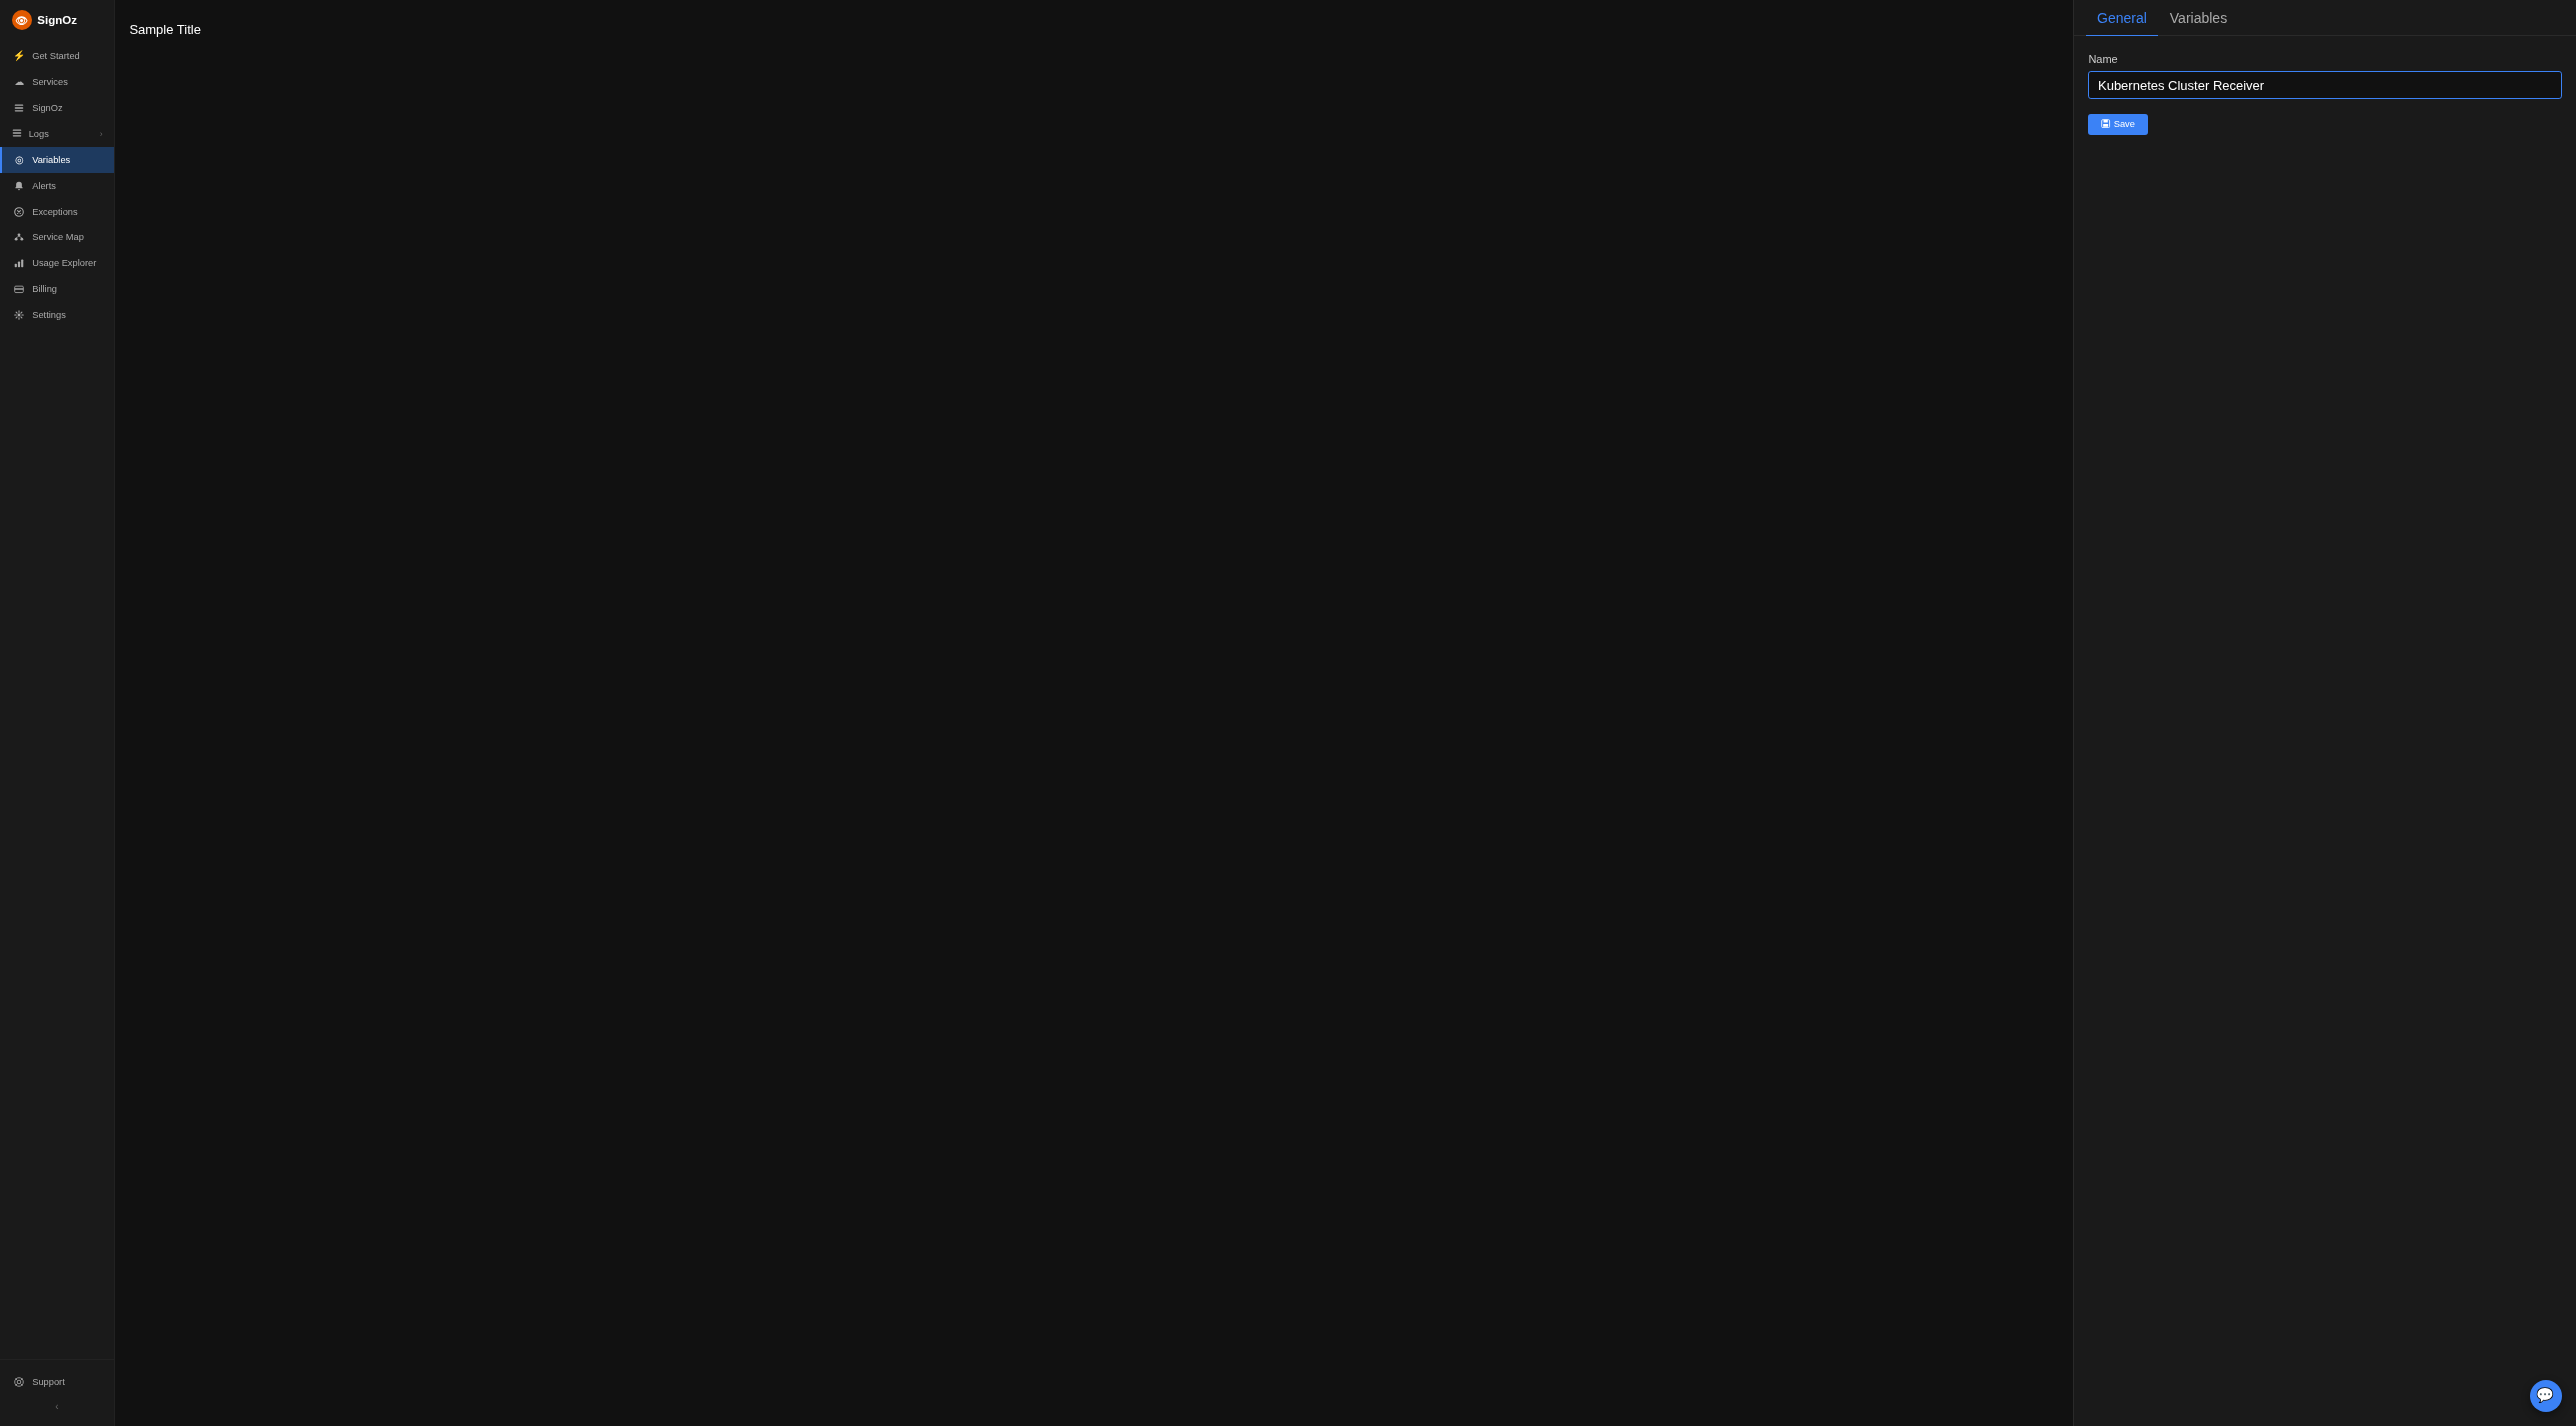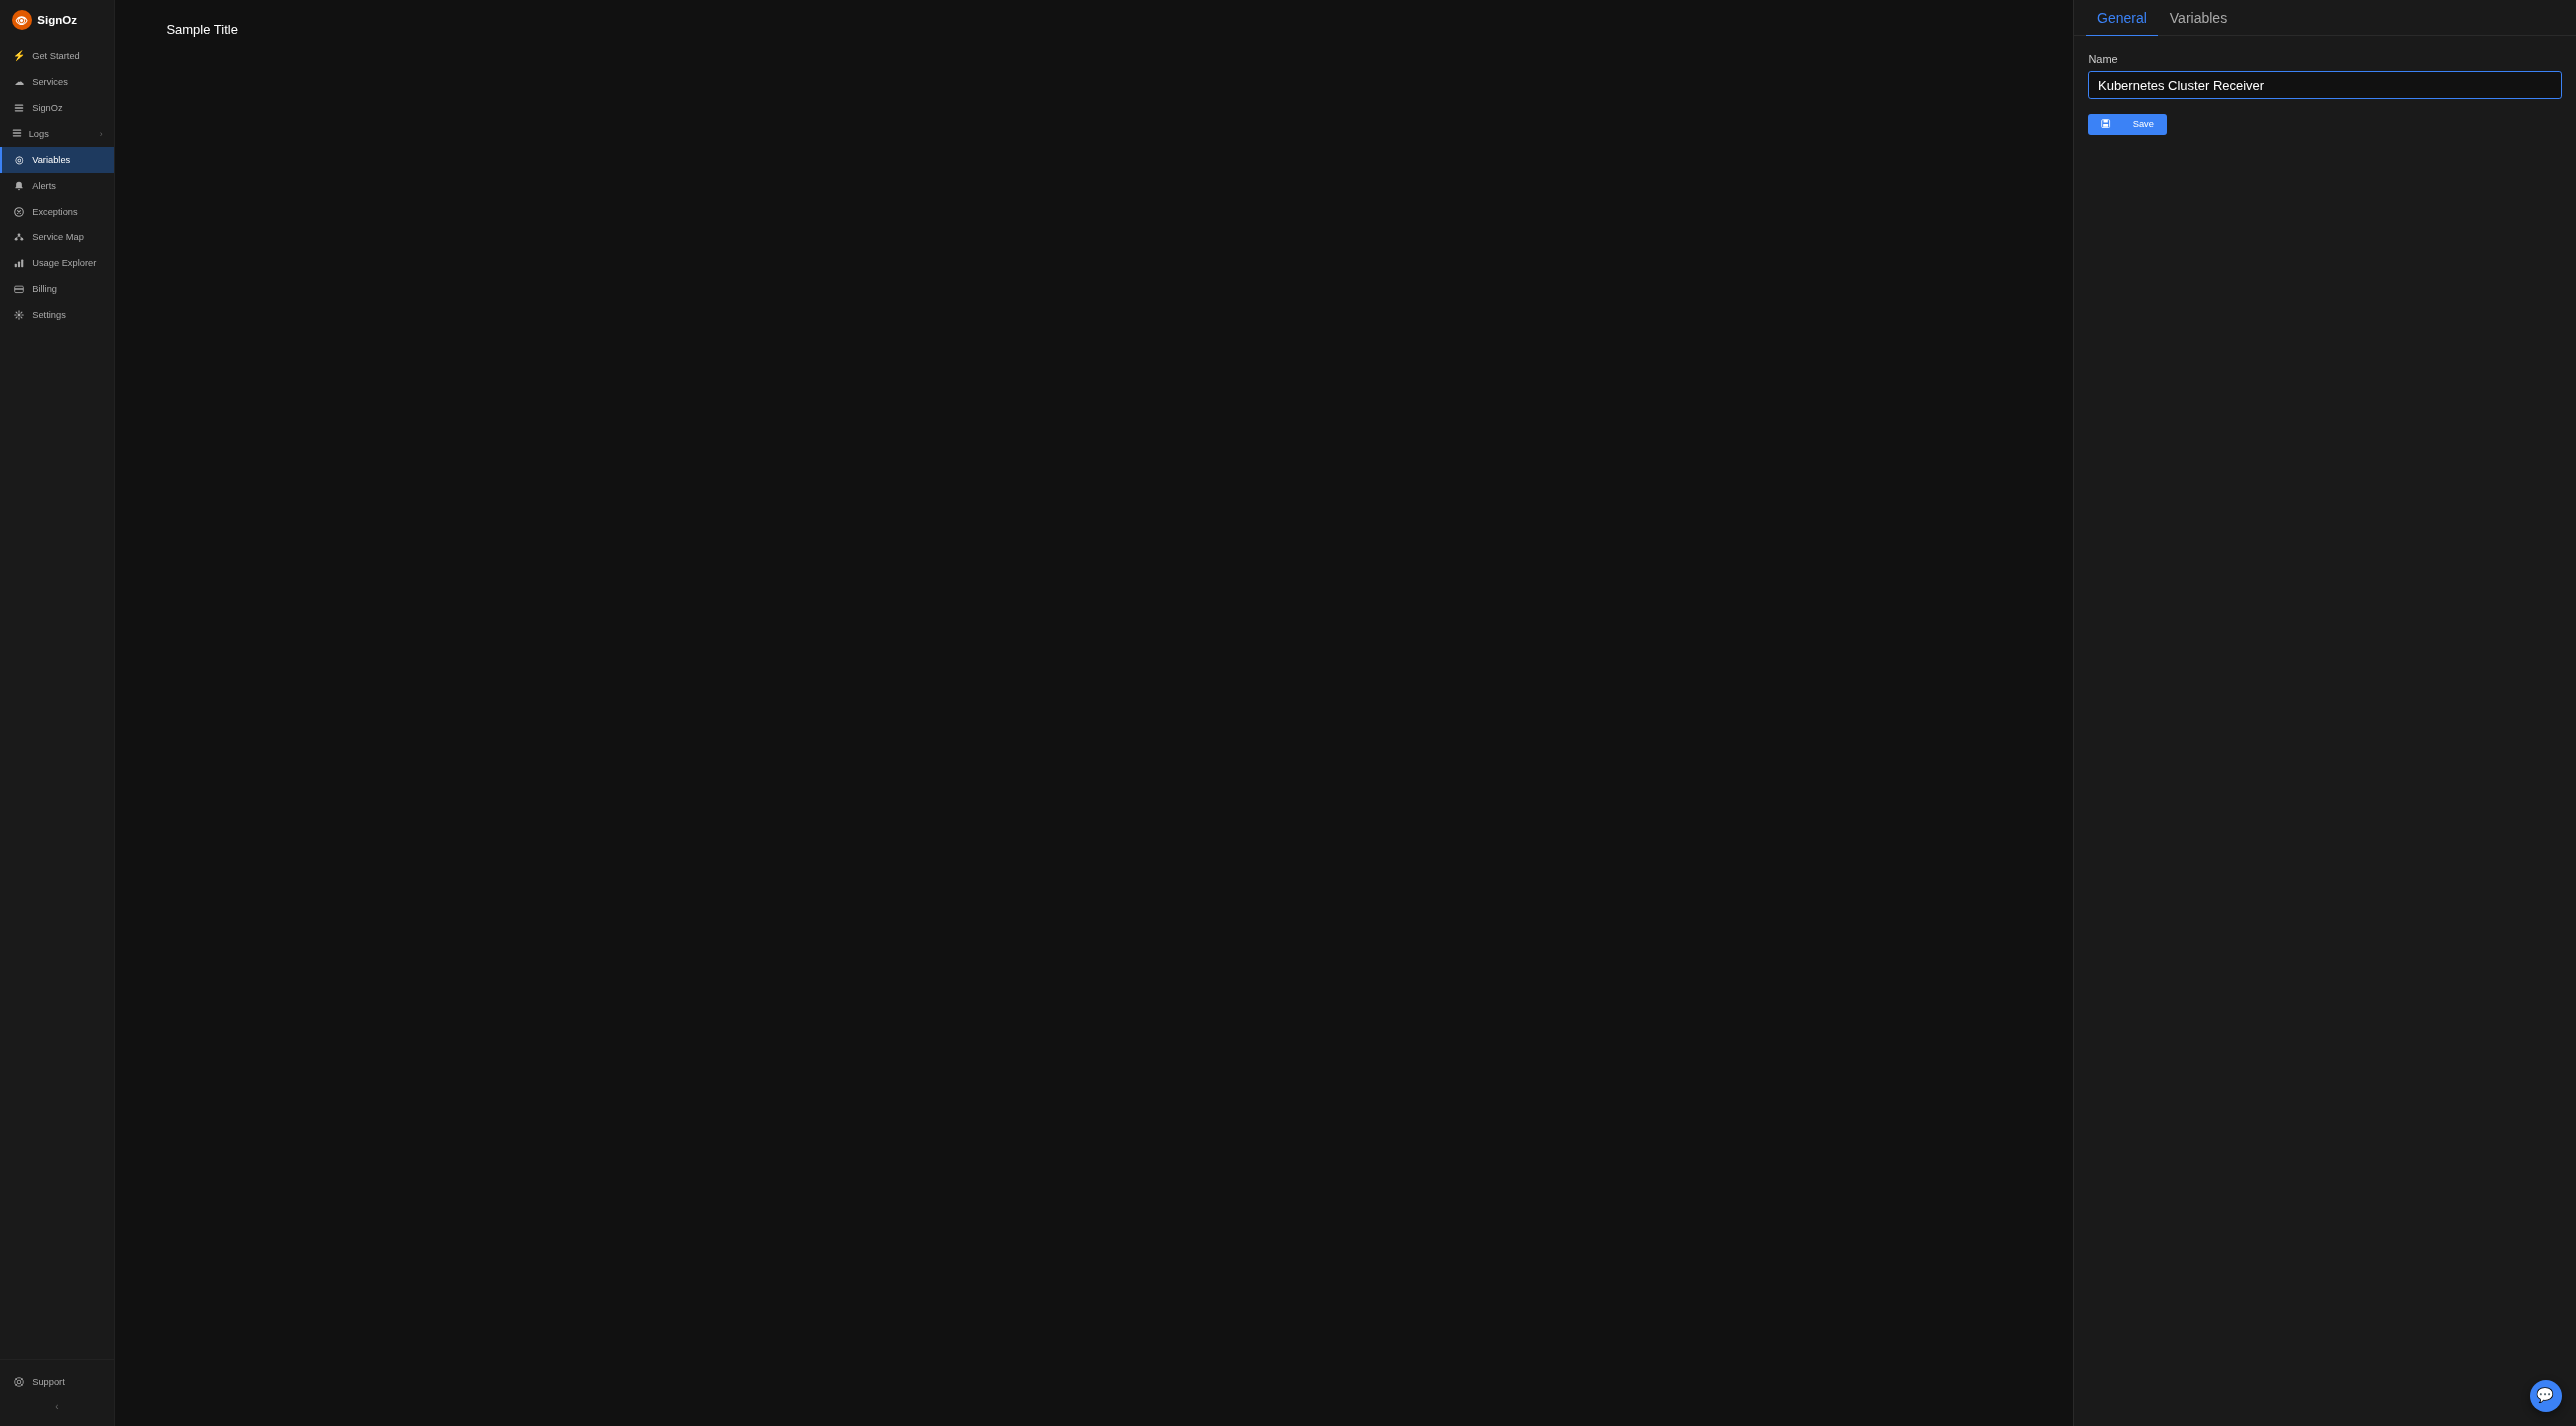--- a/index.html
+++ b/index.html
@@ -102,21 +102,20 @@
       overflow: hidden;
     }
     .dashboard-area {
       padding: 14.4px;
     }
     .sample-title {
       color: #fff;
       font-size: 13px;
       font-weight: 500;
       padding: 7.2px 0;
-      margin-left: 37px;
     }
 
     
     .right-panel {
       width: 503px;
       min-width: 503px;
       background: #1a1a1a;
       border-left: 0.7px solid #2a2a2a;
       display: flex;
       flex-direction: column;
@@ -189,21 +188,21 @@
       border: 0.7px solid #444;
       border-radius: 2.9px;
       color: #bbb;
       font-size: 8.6px;
       padding: 2.9px 7.2px;
       cursor: pointer;
     }
     .save-btn {
       display: flex;
       align-items: center;
-      gap: 22px;
+      gap: 3px;
       background: #3b82f6;
       border: none;
       border-radius: 2.9px;
       color: #fff;
       font-size: 9.3px;
       padding: 5px 13px;
       cursor: pointer;
       margin-top: 2.9px;
     }
 

